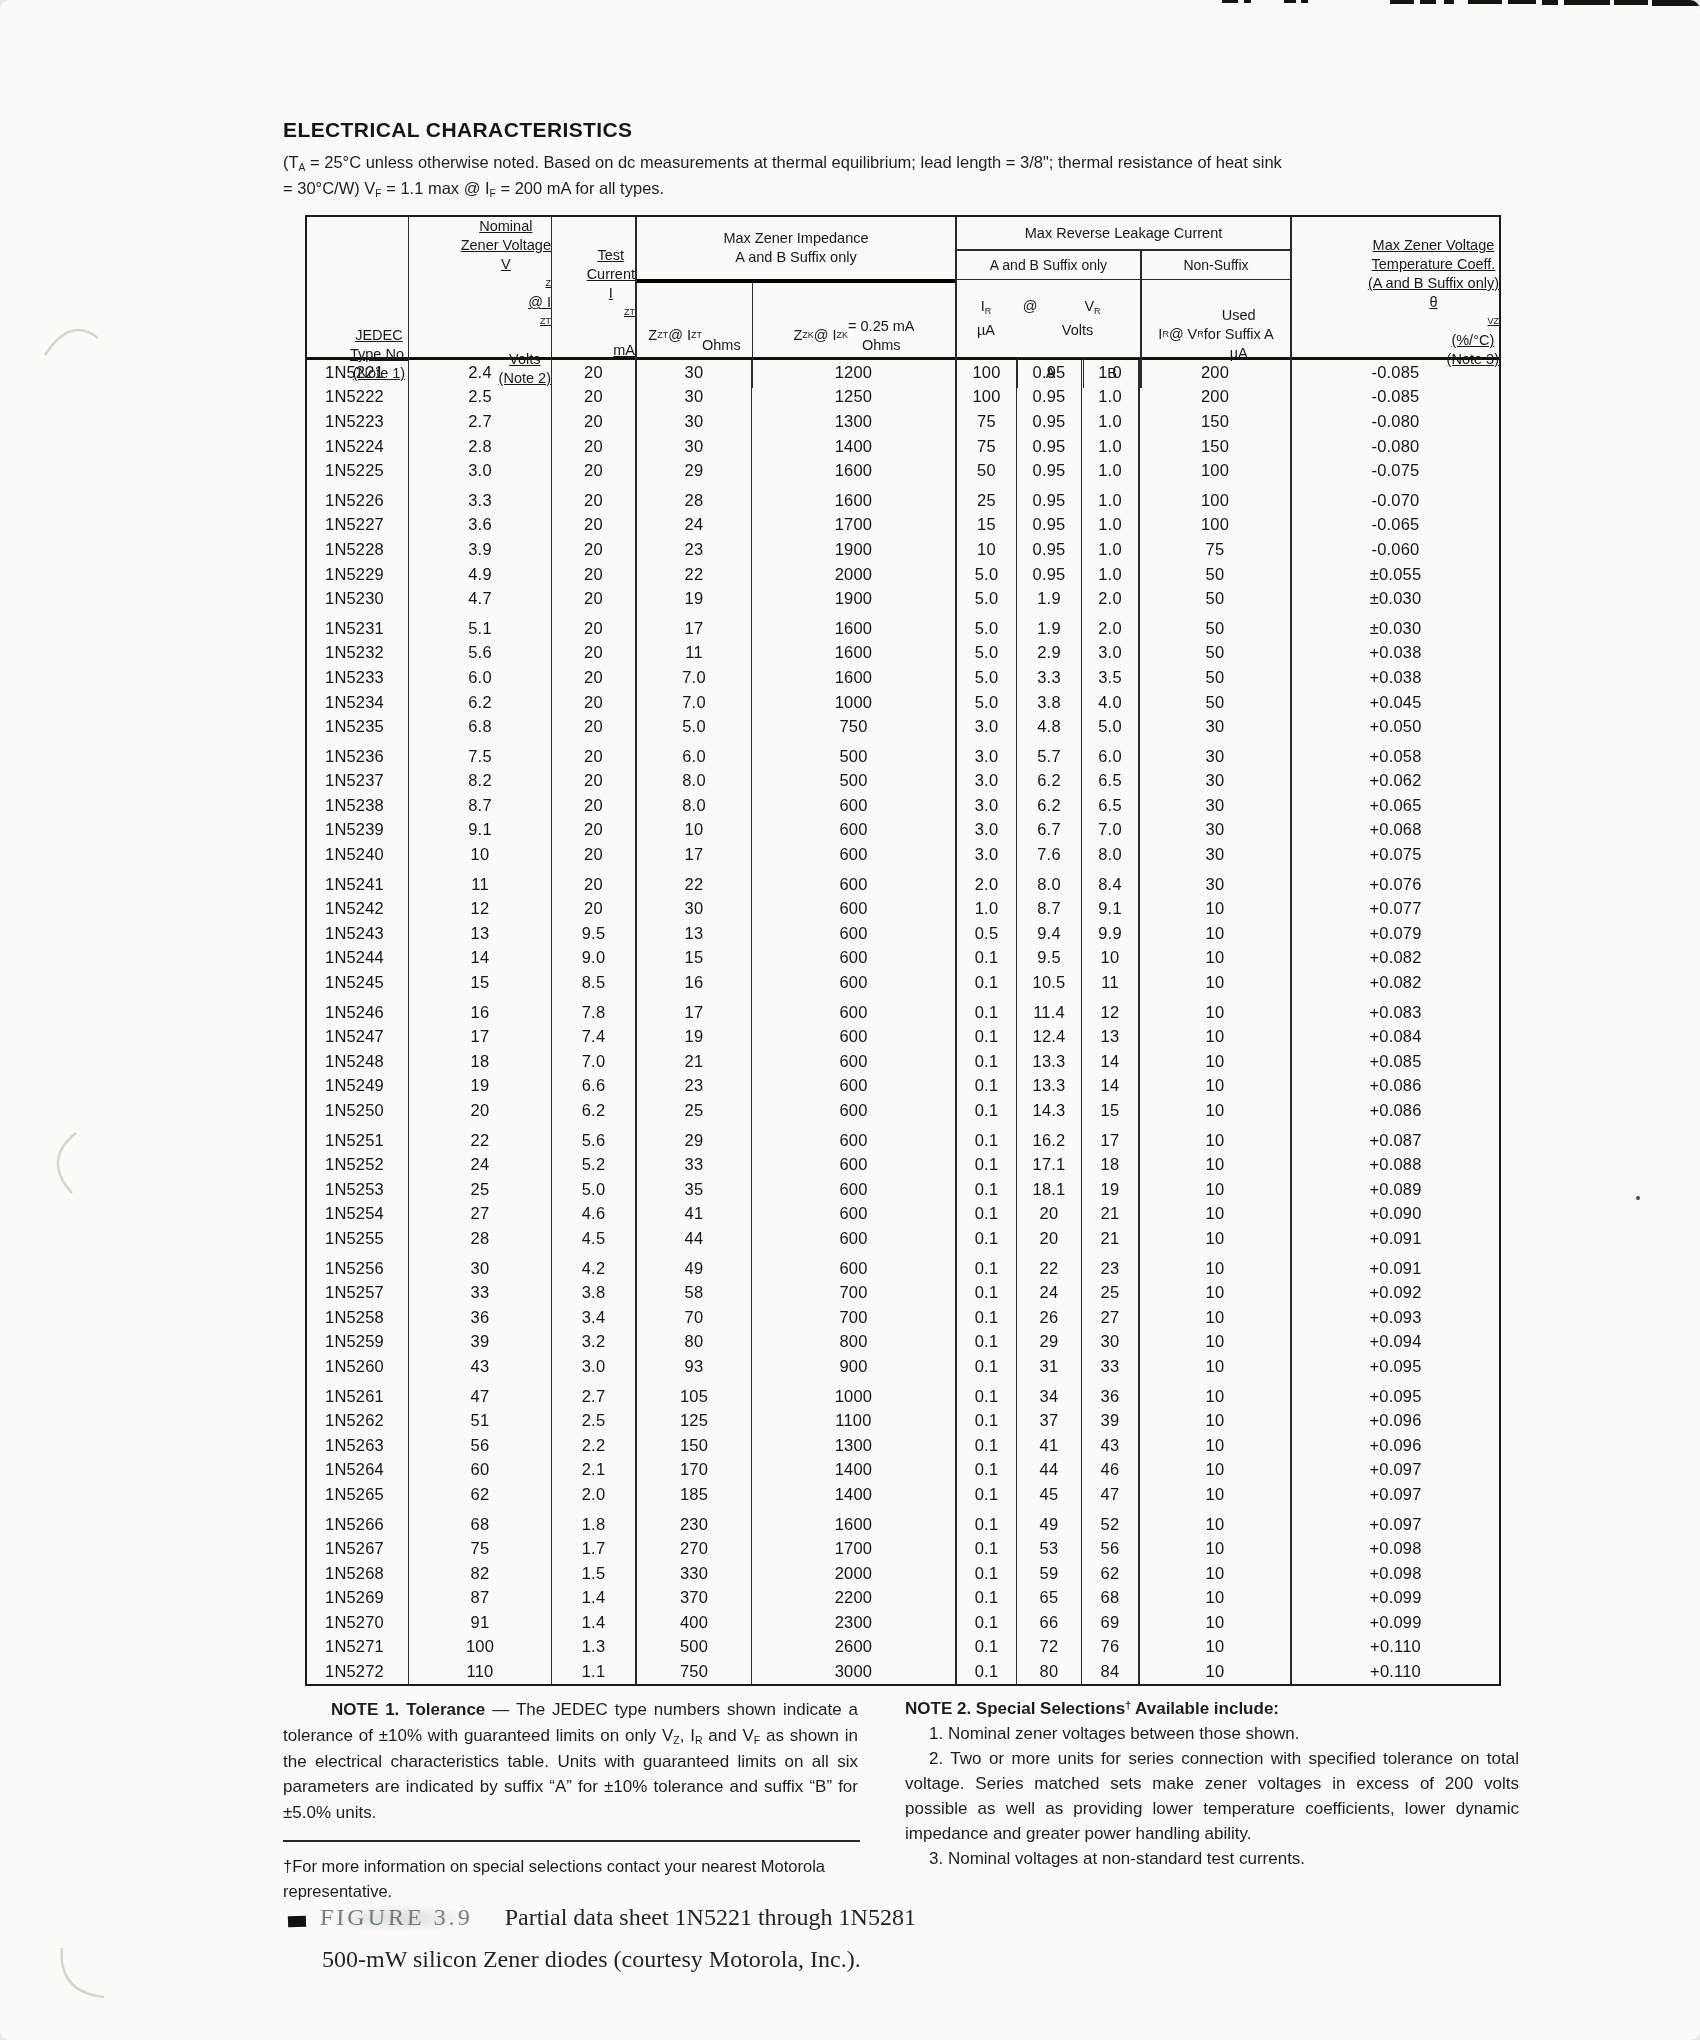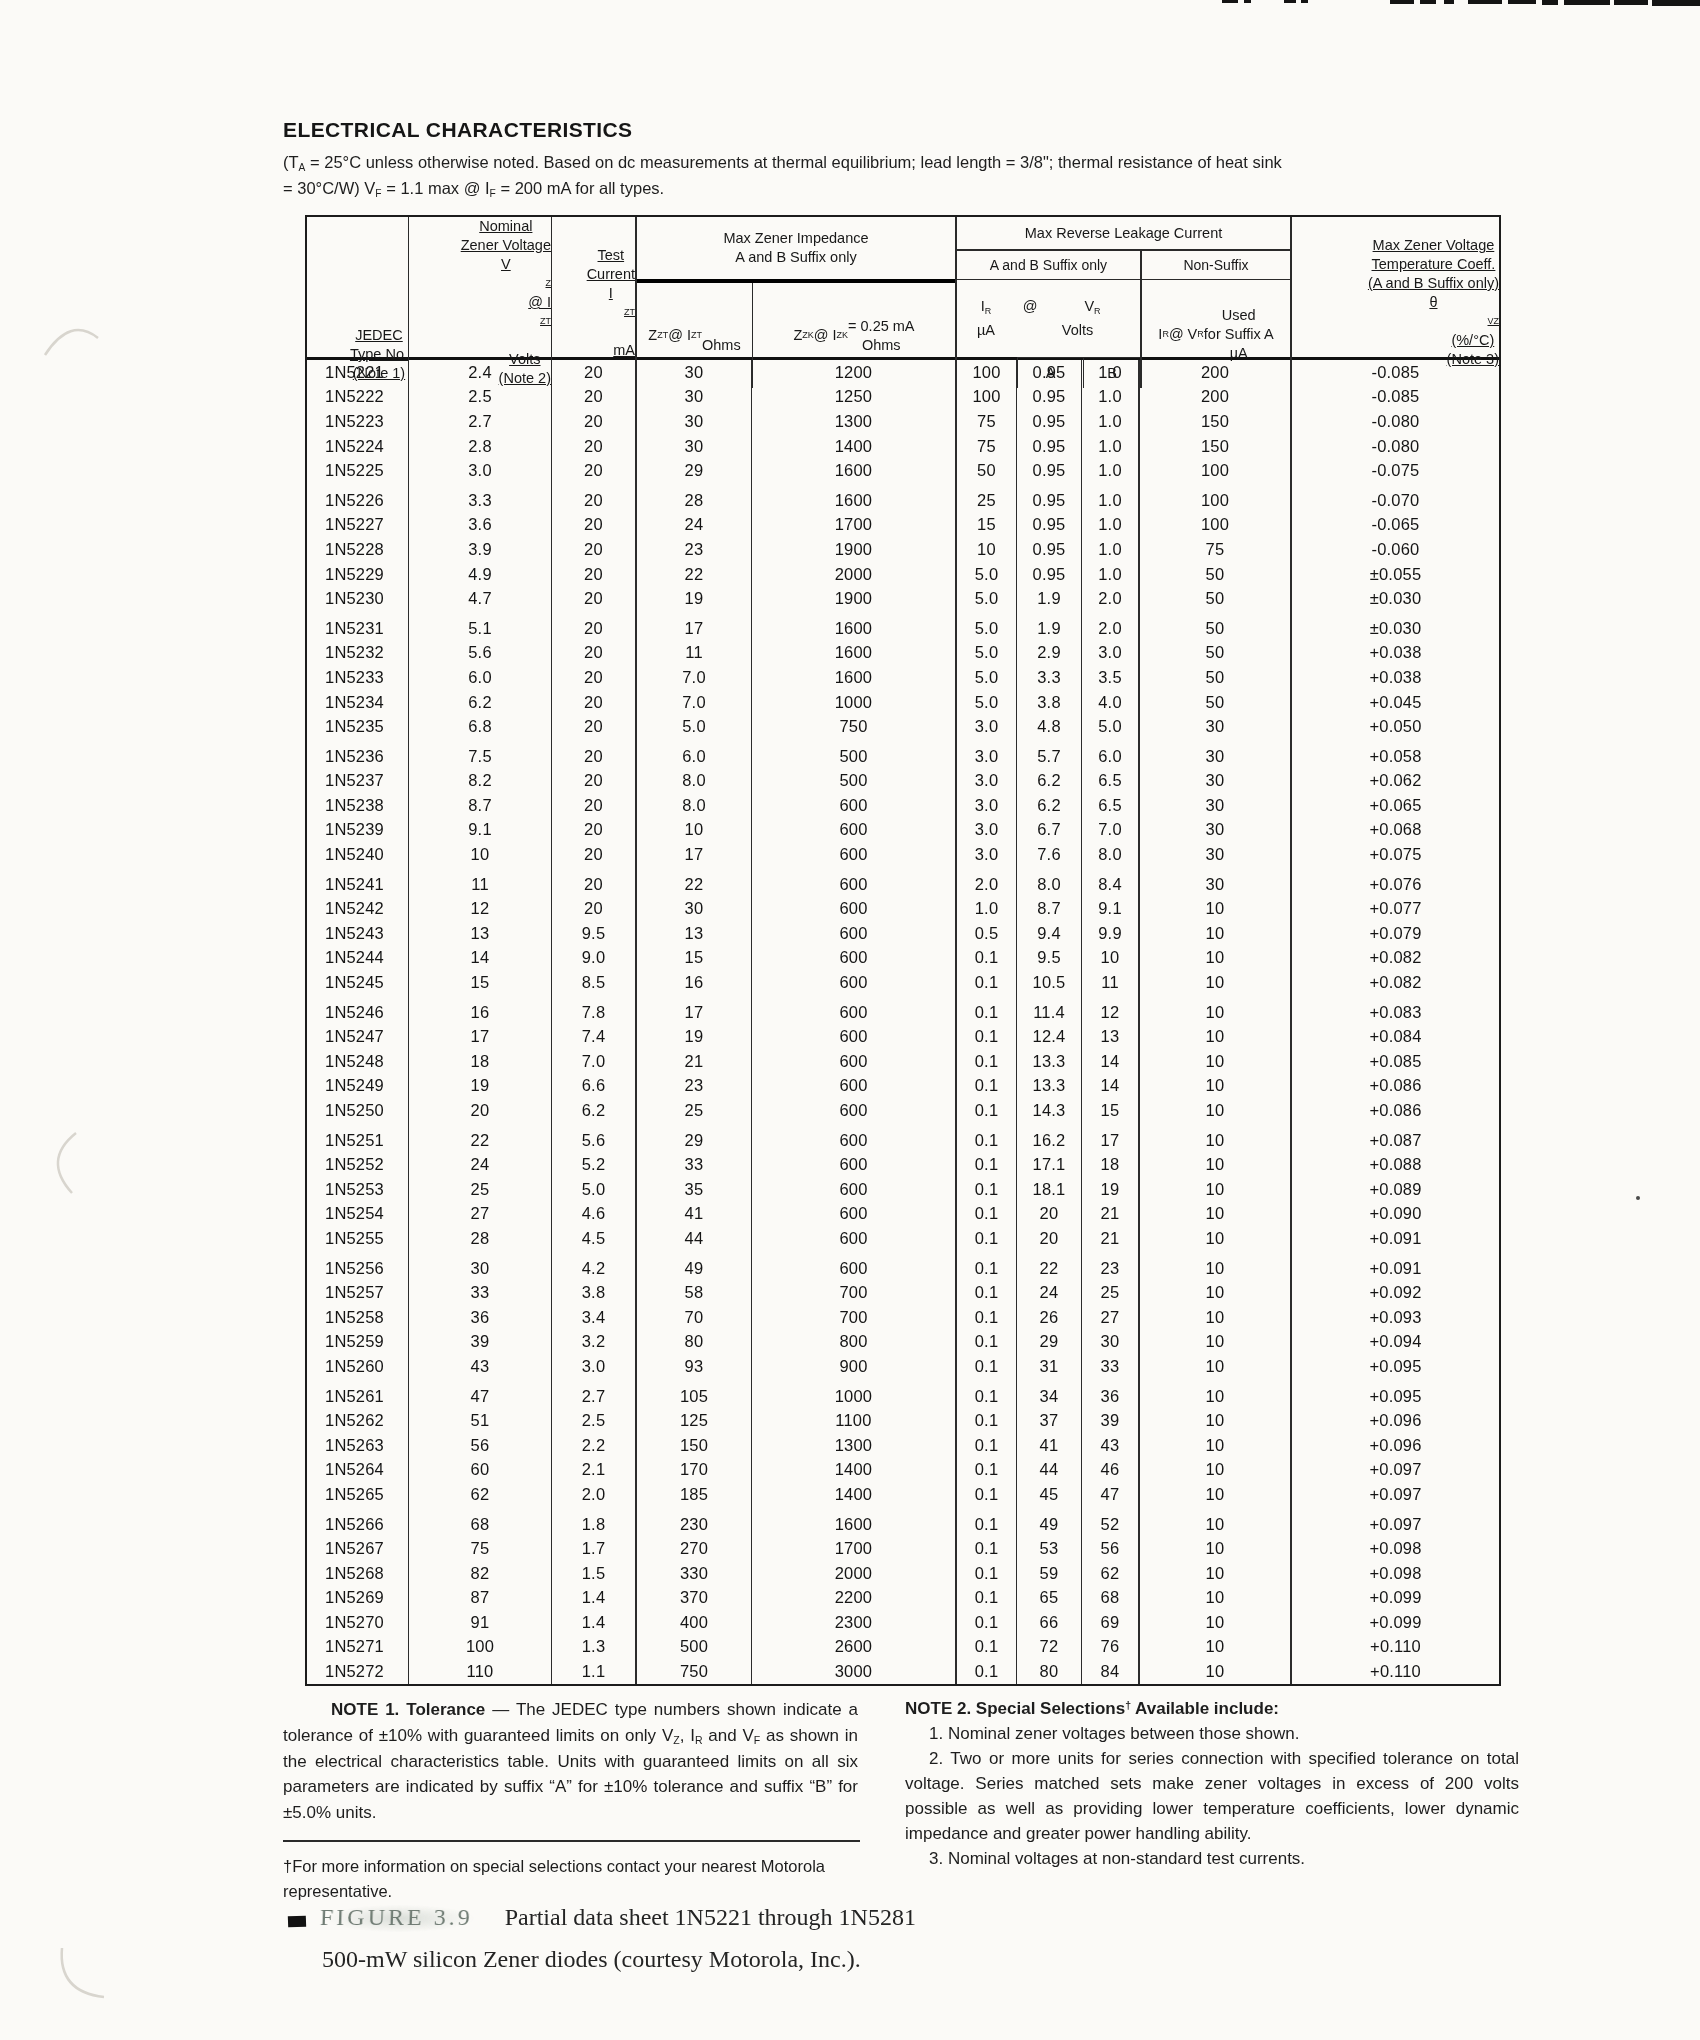--- a/index.html
+++ b/index.html
@@ -1,18 +1,18 @@
 <!DOCTYPE html>
 <html><head>
 <meta charset="utf-8">
 <style>
   html,body{margin:0;padding:0;background:#e8e8e8;}
   .page{
     position:relative;width:1700px;height:2040px;background:#fbfaf7;
-    font-family:"Liberation Sans",sans-serif;color:#1b1b1b;overflow:hidden;
+    font-family:"Liberation Sans",sans-serif;color:#1b1b1b;overflow:hidden;border-radius:10px;
     --cols:102px 143px 85px 115px 205px 60px 65px 58px 152px 207px;
   }
   sub{font-size:.62em;vertical-align:-.28em;letter-spacing:0;}
   sup{font-size:.62em;vertical-align:.45em;}
   .pre{white-space:pre-line;}
 
   
   .dash{position:absolute;top:0;background:#141414;}
 
   

